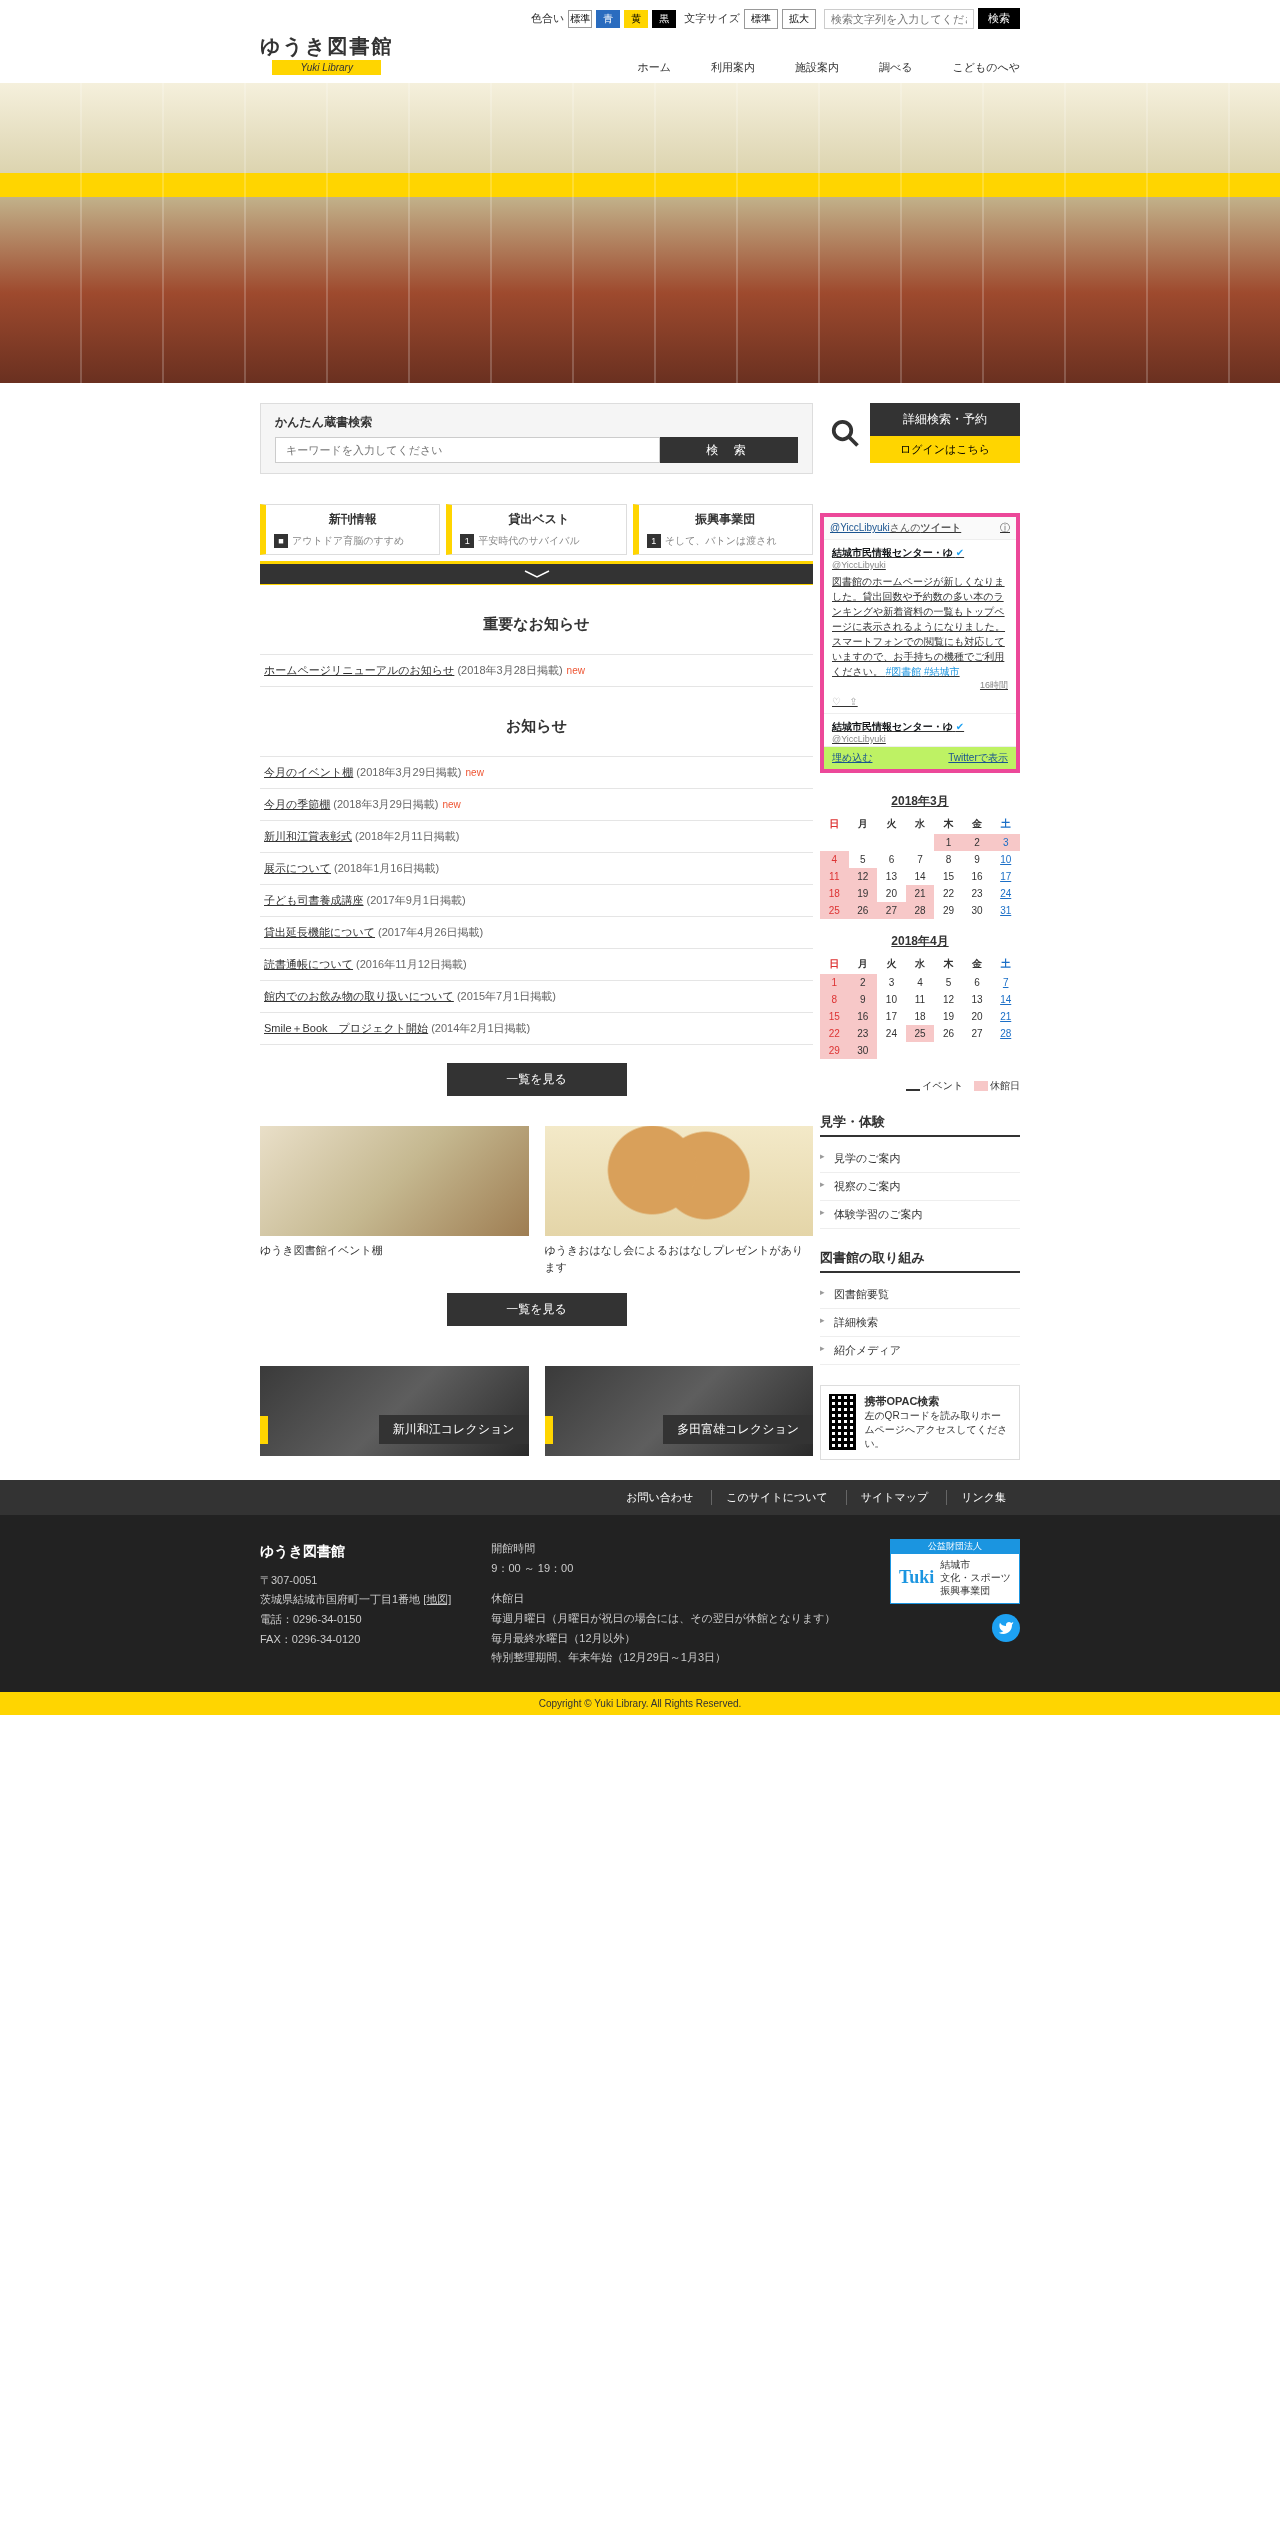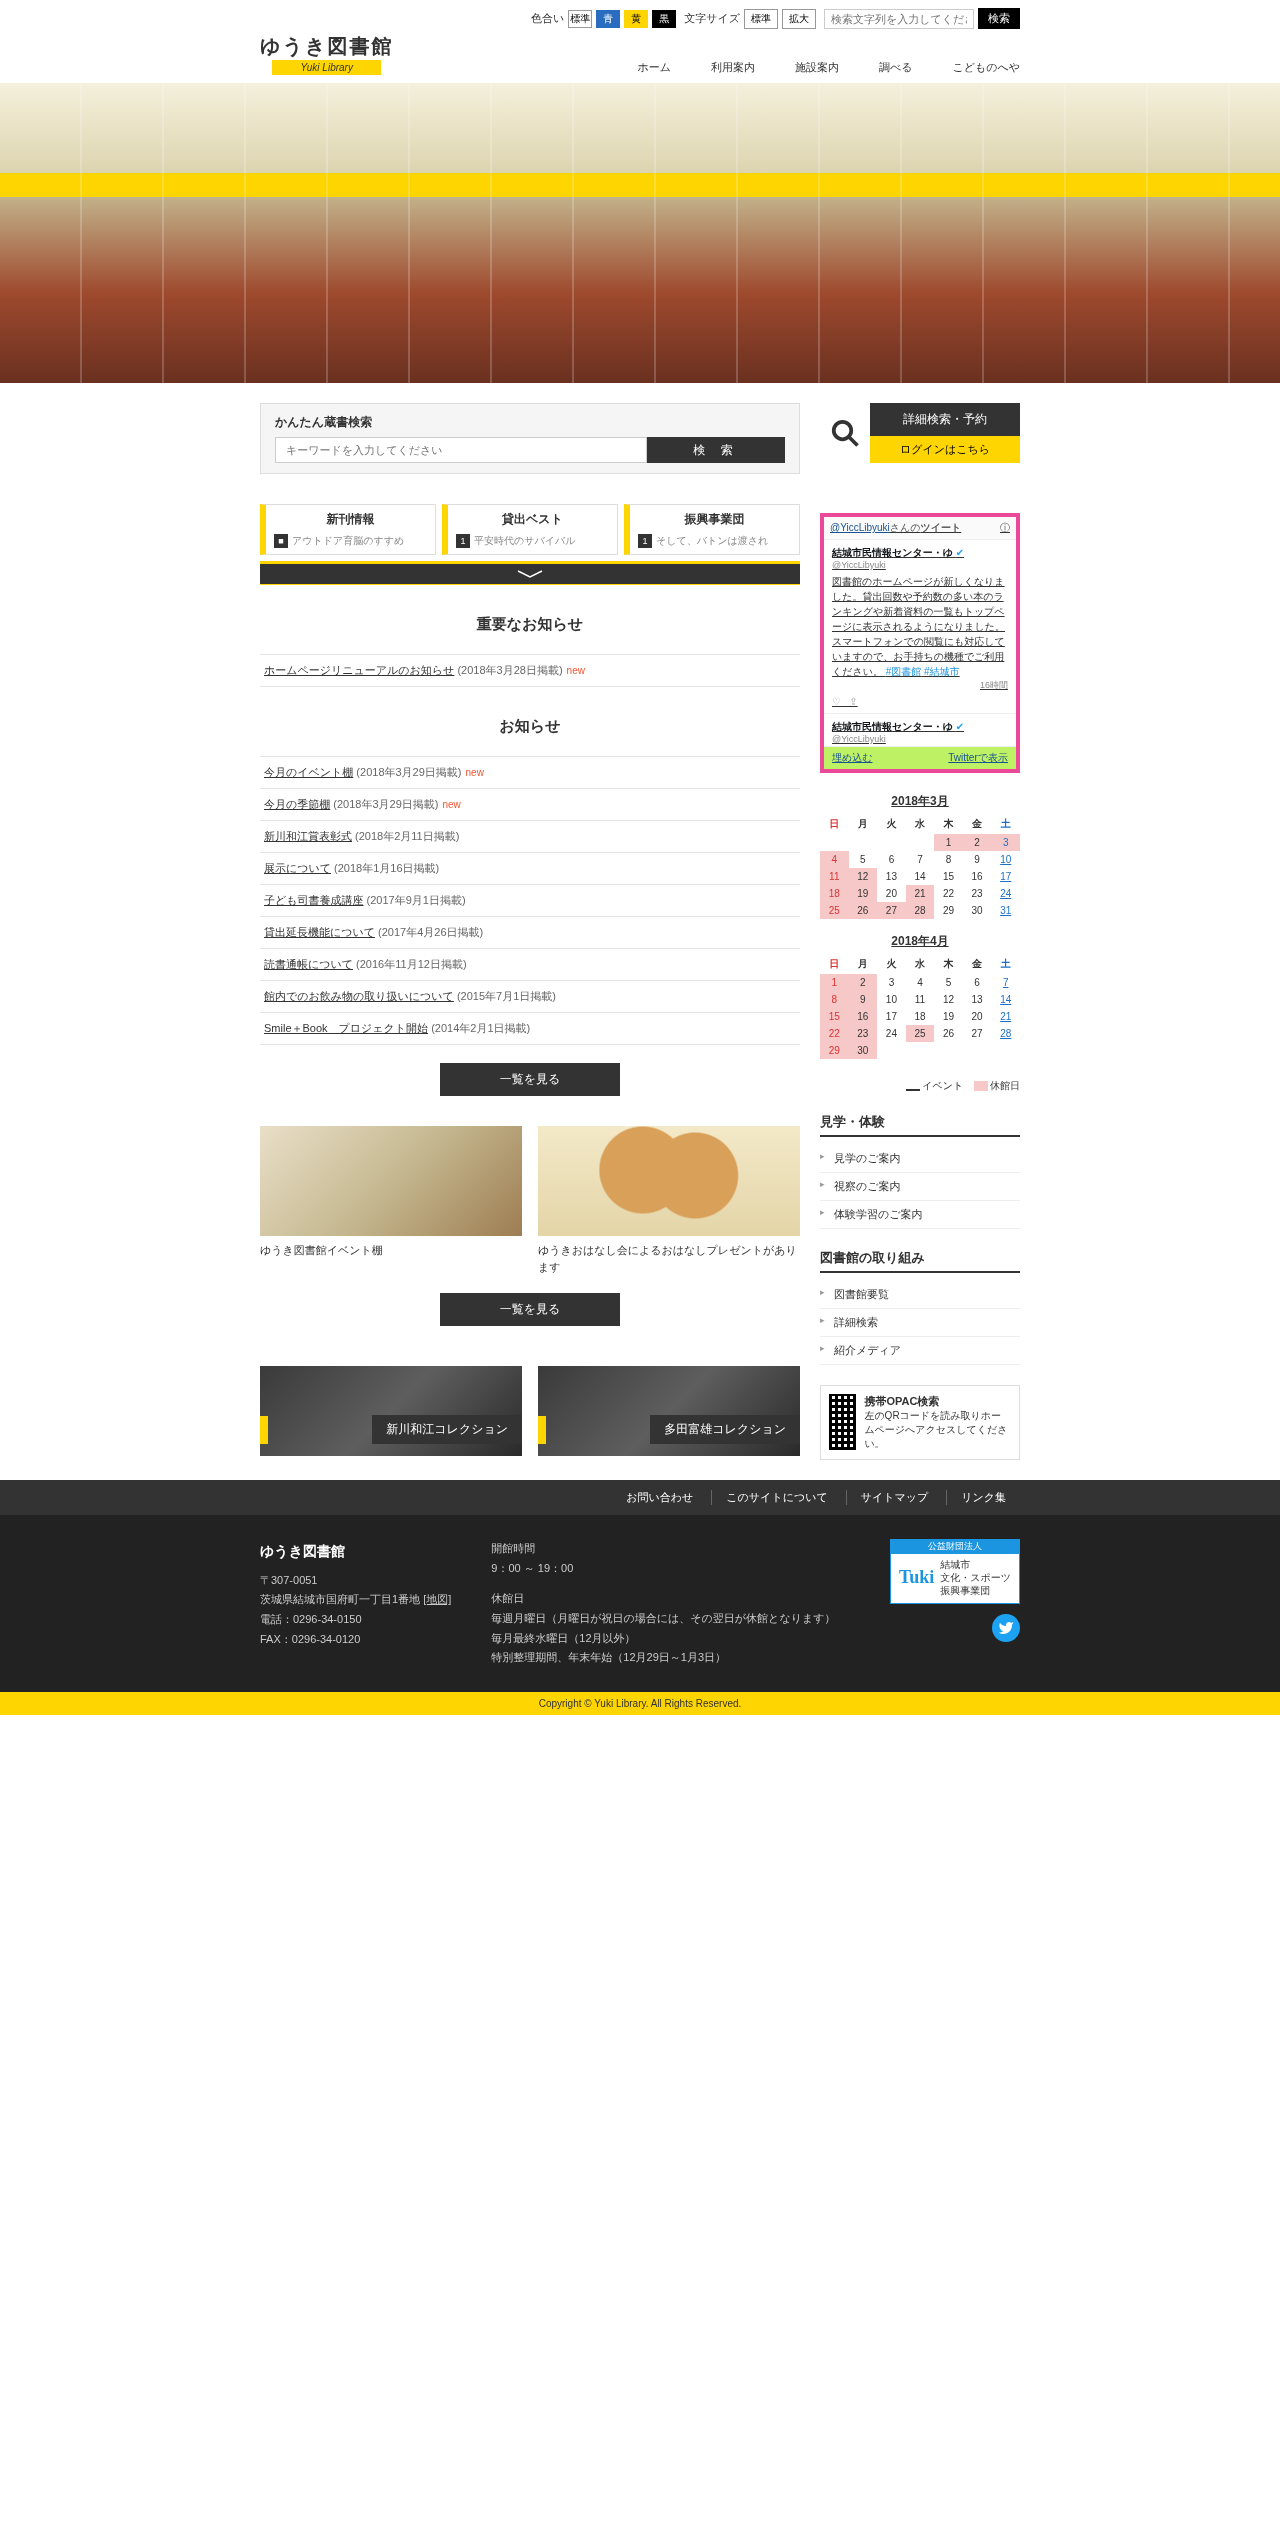--- a/index.html
+++ b/index.html
@@ -24,21 +24,21 @@
 .logo-sub { background:#ffd500; font-size:10px; padding:2px 28px; font-style:italic; }
 nav ul { list-style:none; display:flex; gap:40px; }
 nav ul li { font-size:11px; cursor:pointer; }
 
 
 .hero { height:300px; background:linear-gradient(180deg,#f5f0dc 0%,#d8cfa8 35%,#c4b890 36%,#9e4a2e 70%,#6a3020 100%); position:relative; overflow:hidden; }
 .hero::before { content:""; position:absolute; left:0; right:0; top:30%; height:8%; background:#ffd500; }
 .hero::after { content:""; position:absolute; inset:0; background:repeating-linear-gradient(90deg,transparent 0 80px,rgba(255,255,255,.2) 80px 82px); }
 
 
-.main-wrap { display:flex; gap:20px; max-width:800px; margin:20px auto; padding:0 20px; }
+.main-wrap { display:flex; gap:7px; max-width:800px; margin:20px auto; padding:0 20px; }
 .col-main { flex:1; }
 .col-side { width:200px; }
 
 
 .simple-search { background:#f5f5f5; border:1px solid #ddd; padding:10px 14px; margin-bottom:6px; }
 .simple-search h3 { font-size:12px; font-weight:bold; margin-bottom:6px; }
 .simple-search-row { display:flex; }
 .simple-search-row input { flex:1; padding:6px 10px; border:1px solid #ccc; font-size:11px; }
 .simple-search-row button { width:138px; background:#333; color:#fff; border:none; font-size:12px; letter-spacing:6px; cursor:pointer; }
 

